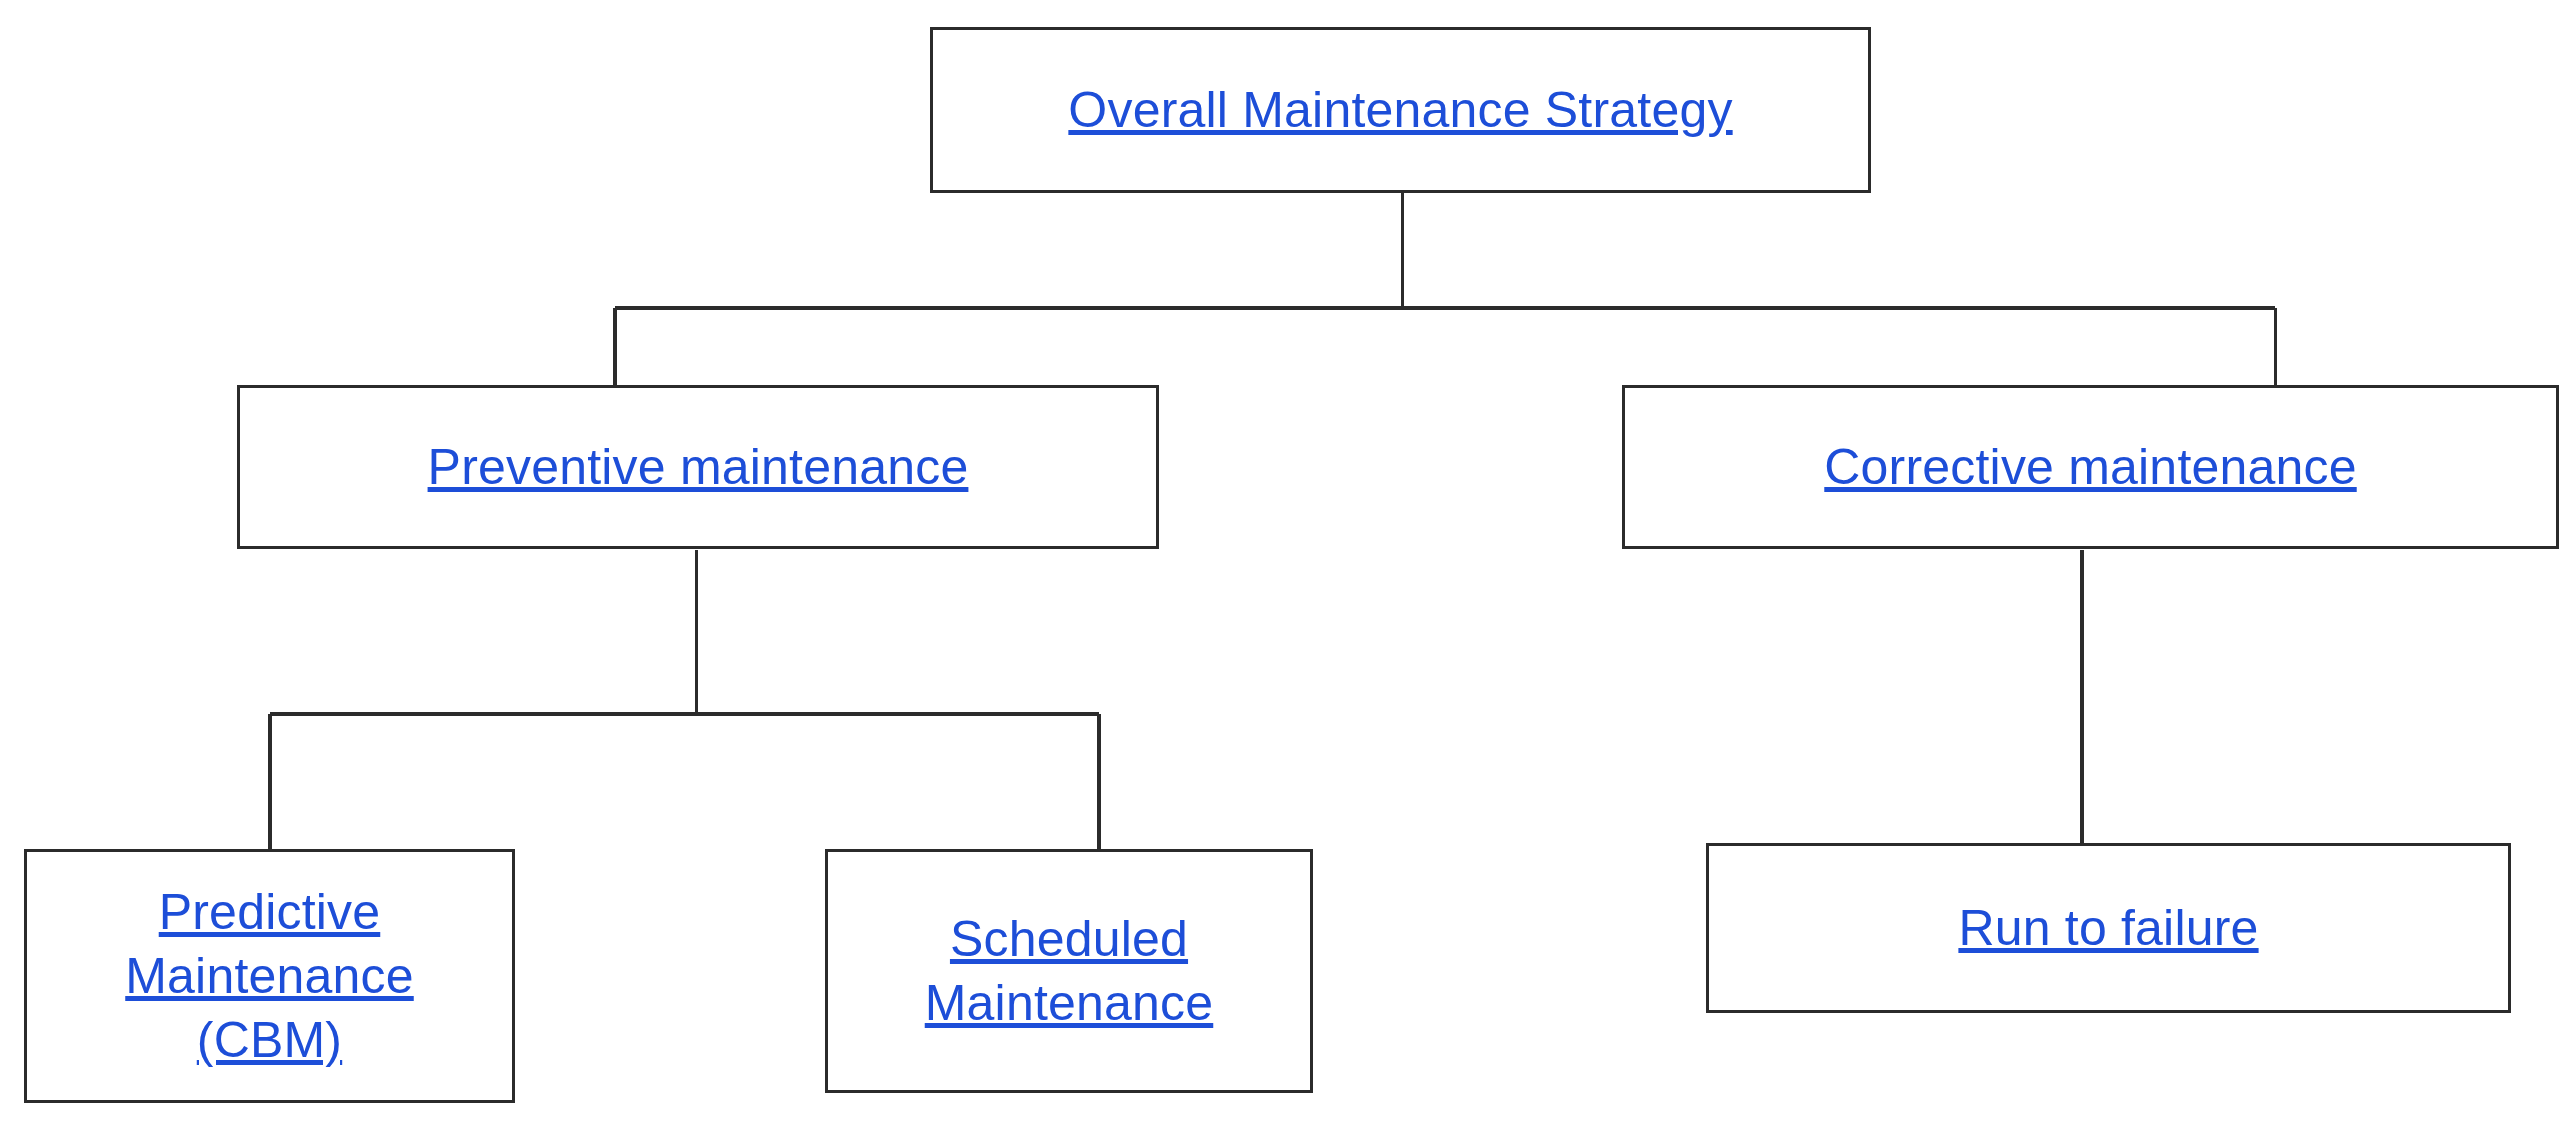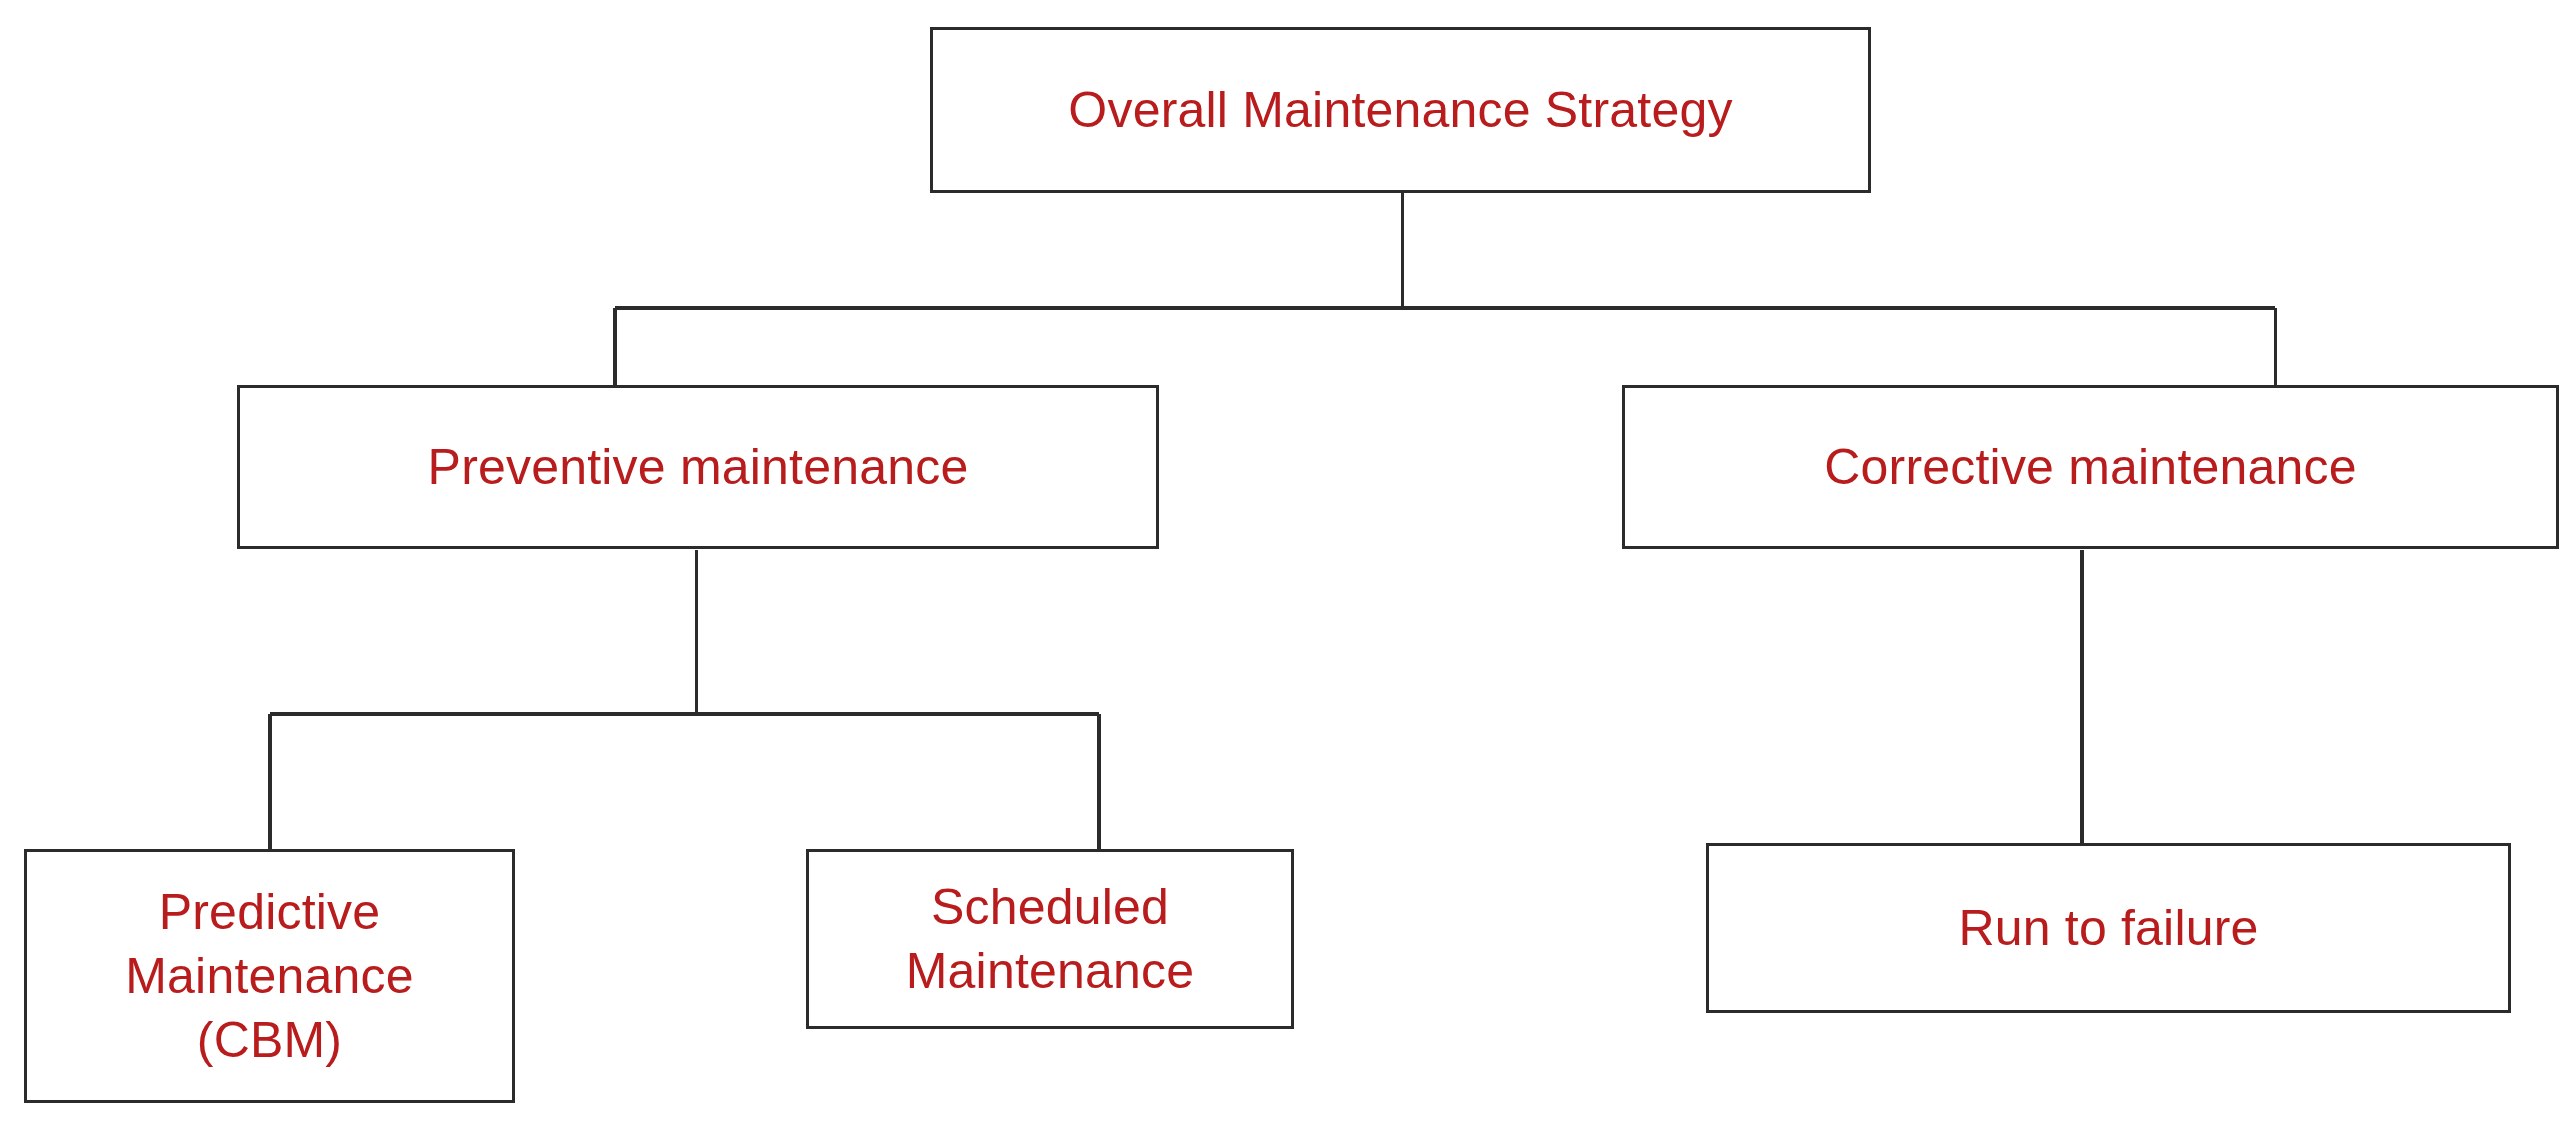--- a/index.html
+++ b/index.html
@@ -31,26 +31,27 @@
     box-sizing: border-box;
     border: 3.8px solid #2b2b2b;
     background: #ffffff;
     display: flex;
     align-items: center;
     justify-content: center;
     text-align: center;
   }
   .node-label {
     display: block;
-    color: #b91c1c;
+    color: #1d4ed8;
     font-size: 50px;
     line-height: 1.28;
     letter-spacing: 0.2px;
     white-space: pre-line;
     padding: 0 13.4px;
+    text-decoration: underline;
   }
   
   #node-root {
     left: 930px;
     top: 27px;
     width: 941px;
     height: 166px;
   }
   
   #node-preventive {
@@ -67,24 +68,24 @@
     height: 164px;
   }
   
   #node-predictive {
     left: 24px;
     top: 849px;
     width: 491px;
     height: 254px;
   }
   #node-scheduled {
-    left: 806px;
+    left: 825px;
     top: 849px;
     width: 488px;
-    height: 180px;
+    height: 244px;
   }
   #node-runtofailure {
     left: 1706px;
     top: 843px;
     width: 805px;
     height: 170px;
   }
 </style>
 </head>
 <body>

